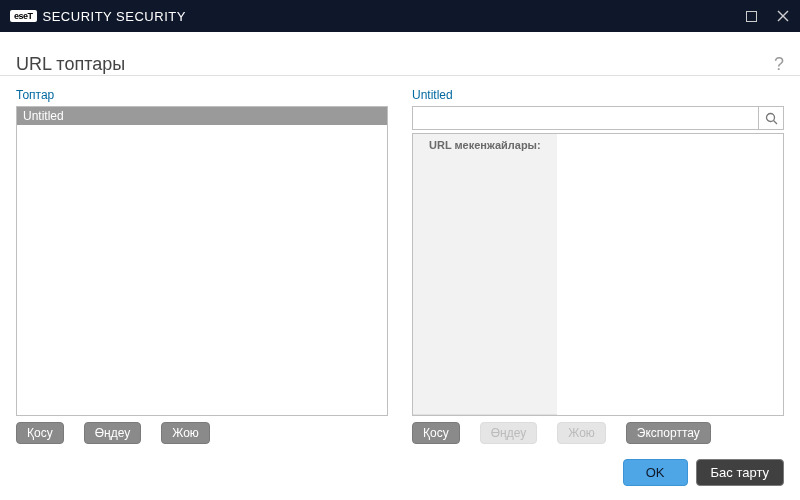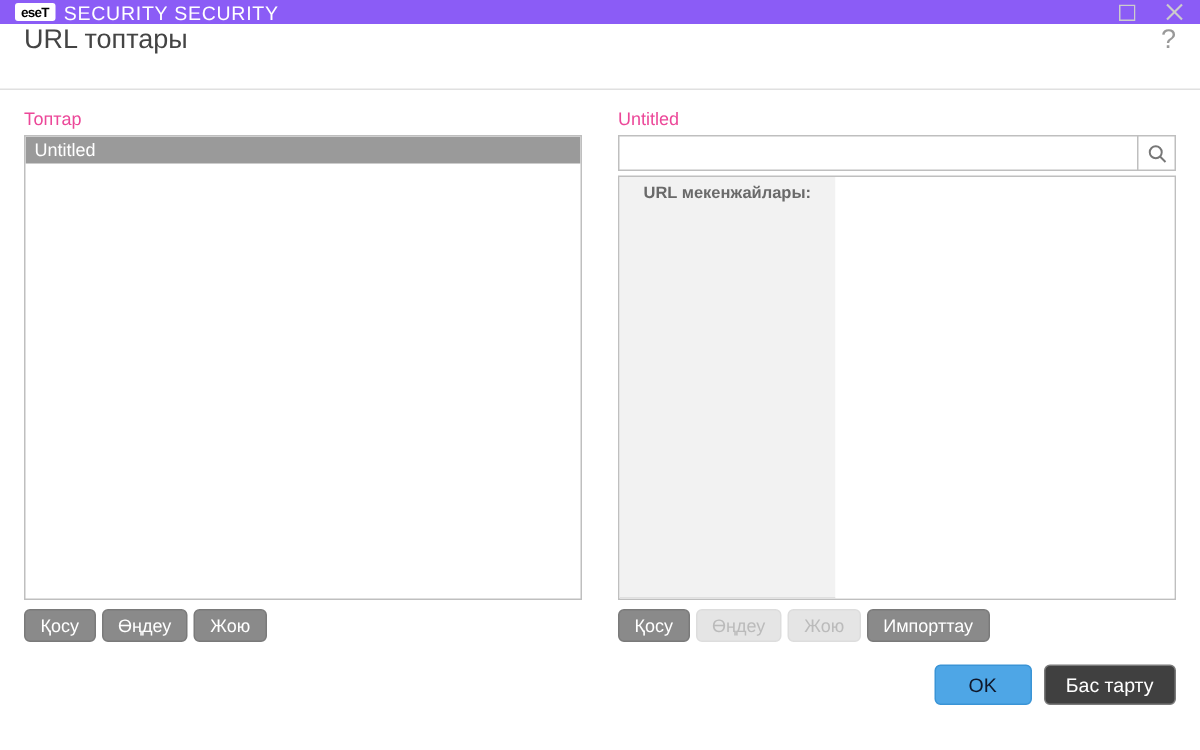--- a/index.html
+++ b/index.html
@@ -1,20 +1,20 @@
 <!DOCTYPE html>
 <html><head>
 <meta charset="utf-8">
 <style>
   * { box-sizing: border-box; margin: 0; padding: 0; font-family: "Segoe UI", Arial, sans-serif; }
   html, body { width: 800px; height: 500px; overflow: hidden; background: #fff; }
 
   .titlebar {
-    height: 16px;
-    background: #8b5cf6;
+    height: 32px;
+    background: #0f172a;
     display: flex;
     align-items: center;
     padding: 0 10px;
     color: #fff;
   }
   .titlebar .brand {
     display: flex;
     align-items: center;
     gap: 6px;
   }
@@ -33,21 +33,21 @@
     letter-spacing: 0.5px;
   }
   .titlebar .spacer { flex: 1; }
   .titlebar .win-controls { display: flex; gap: 18px; align-items: center; }
   .titlebar .win-btn { width: 14px; height: 14px; display:flex; align-items:center; justify-content:center; cursor:pointer; }
   .titlebar .win-btn svg { stroke: #ddd; }
 
   .header {
     height: 44px;
     display: flex;
-    align-items: flex-start;
+    align-items: flex-end;
     padding: 0 16px;
     border-bottom: 1px solid #e0e0e0;
     gap: 44px;
   }
   .header .page-title {
     font-size: 18px;
     color: #444;
     font-weight: 400;
   }
   .header .help {
@@ -59,39 +59,39 @@
 
   .content {
     display: flex;
     gap: 24px;
     padding: 12px 16px 0 16px;
     height: 368px;
   }
   .col { flex: 1; display: flex; flex-direction: column; }
   .col-label {
     font-size: 12px;
-    color: #ec4899;
+    color: #0369a1;
     margin-bottom: 4px;
   }
   .listbox {
     border: 1px solid #bfbfbf;
     background: #fff;
     flex: 1;
     overflow: auto;
   }
   .list-item {
     font-size: 12px;
     padding: 2px 6px;
     color: #fff;
     background: #9a9a9a;
     cursor: default;
   }
   .btn-row {
     display: flex;
-    gap: 4px;
+    gap: 20px;
     margin-top: 6px;
   }
   .btn {
     background: #8a8a8a;
     color: #fff;
     border: 1px solid #7a7a7a;
     border-radius: 4px;
     font-size: 12px;
     padding: 3px 10px;
     cursor: pointer;
@@ -225,21 +225,21 @@
       </div>
     </div>
     <div class="url-panel">
       <div class="url-panel-header">URL мекенжайлары:</div>
       <div class="url-panel-body"></div>
     </div>
     <div class="btn-row">
       <button class="btn">Қосу</button>
       <button class="btn disabled">Өңдеу</button>
       <button class="btn disabled">Жою</button>
-      <button class="btn">Импорттау</button>
+      <button class="btn">Экспорттау</button>
     </div>
   </div>
 
 </div>
 
 <div class="footer">
   <button class="btn-primary">OK</button>
   <button class="btn-secondary">Бас тарту</button>
 </div>
 

